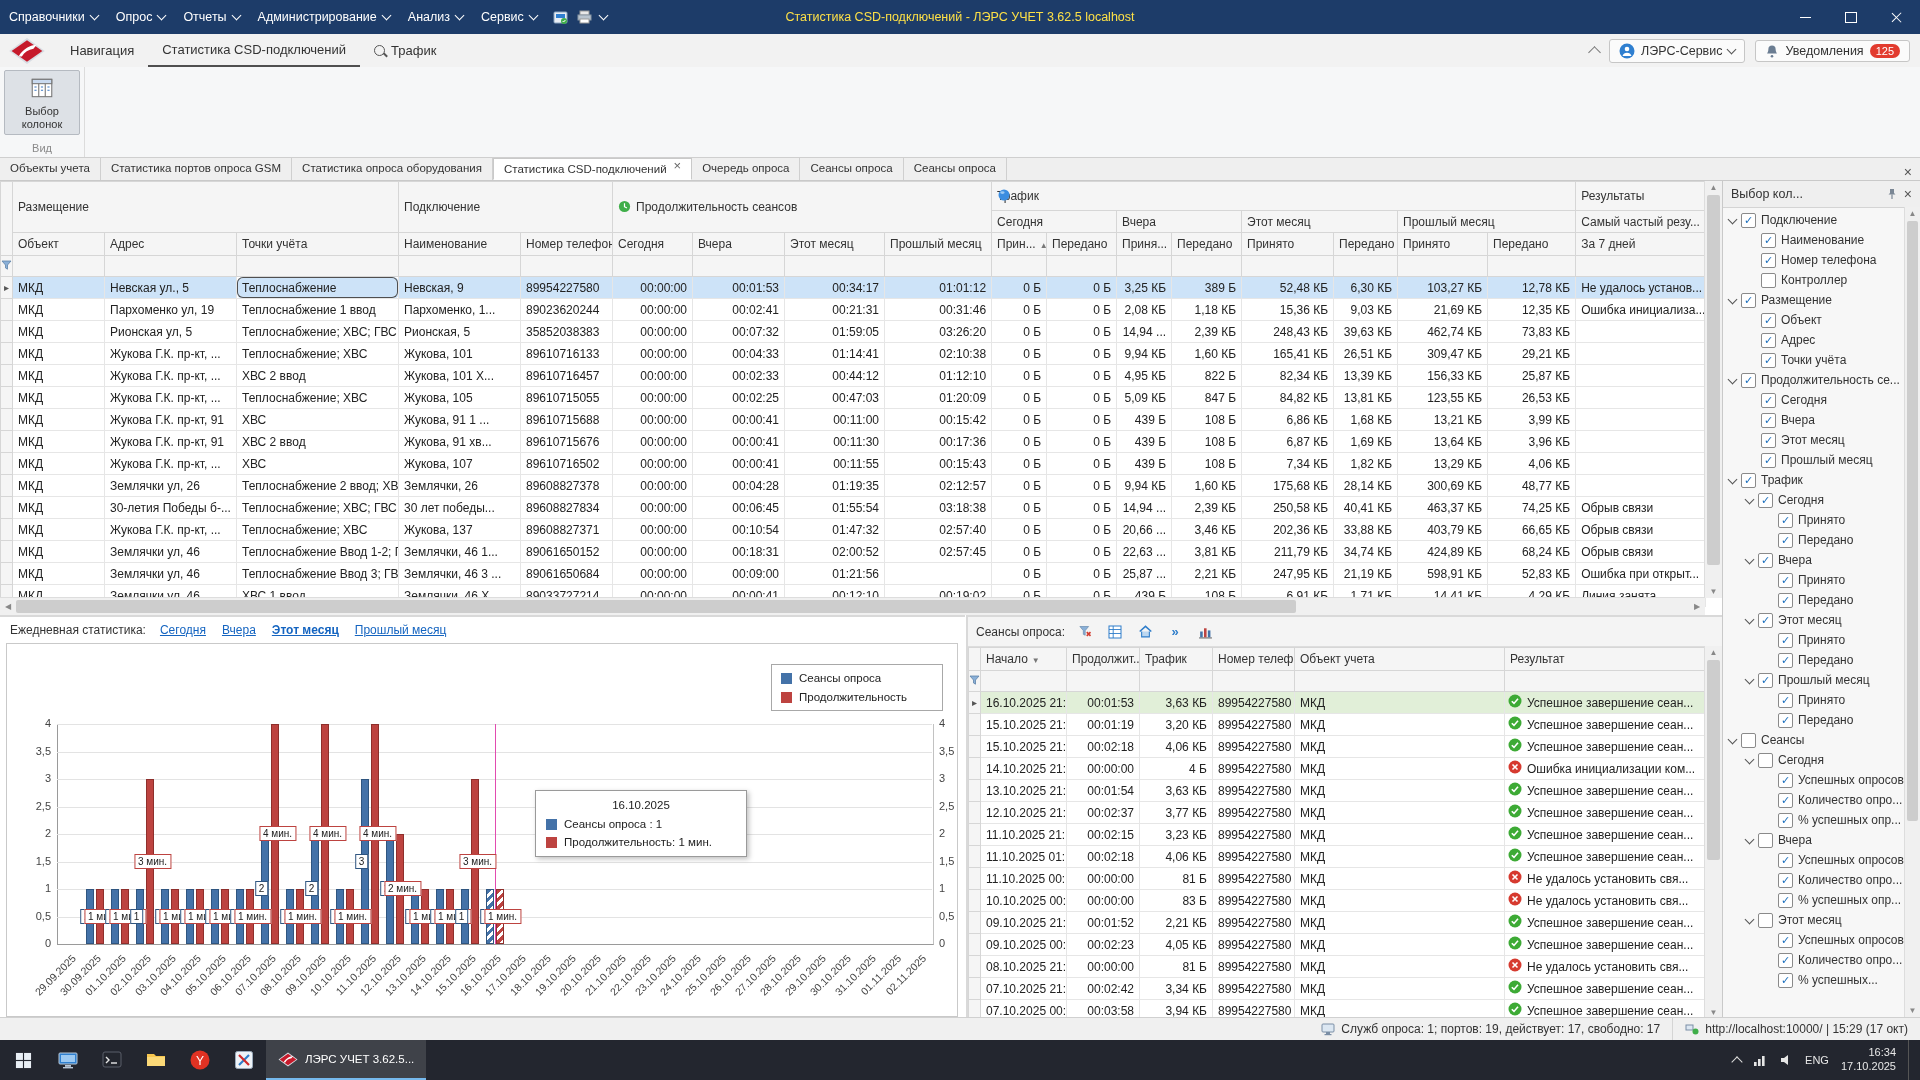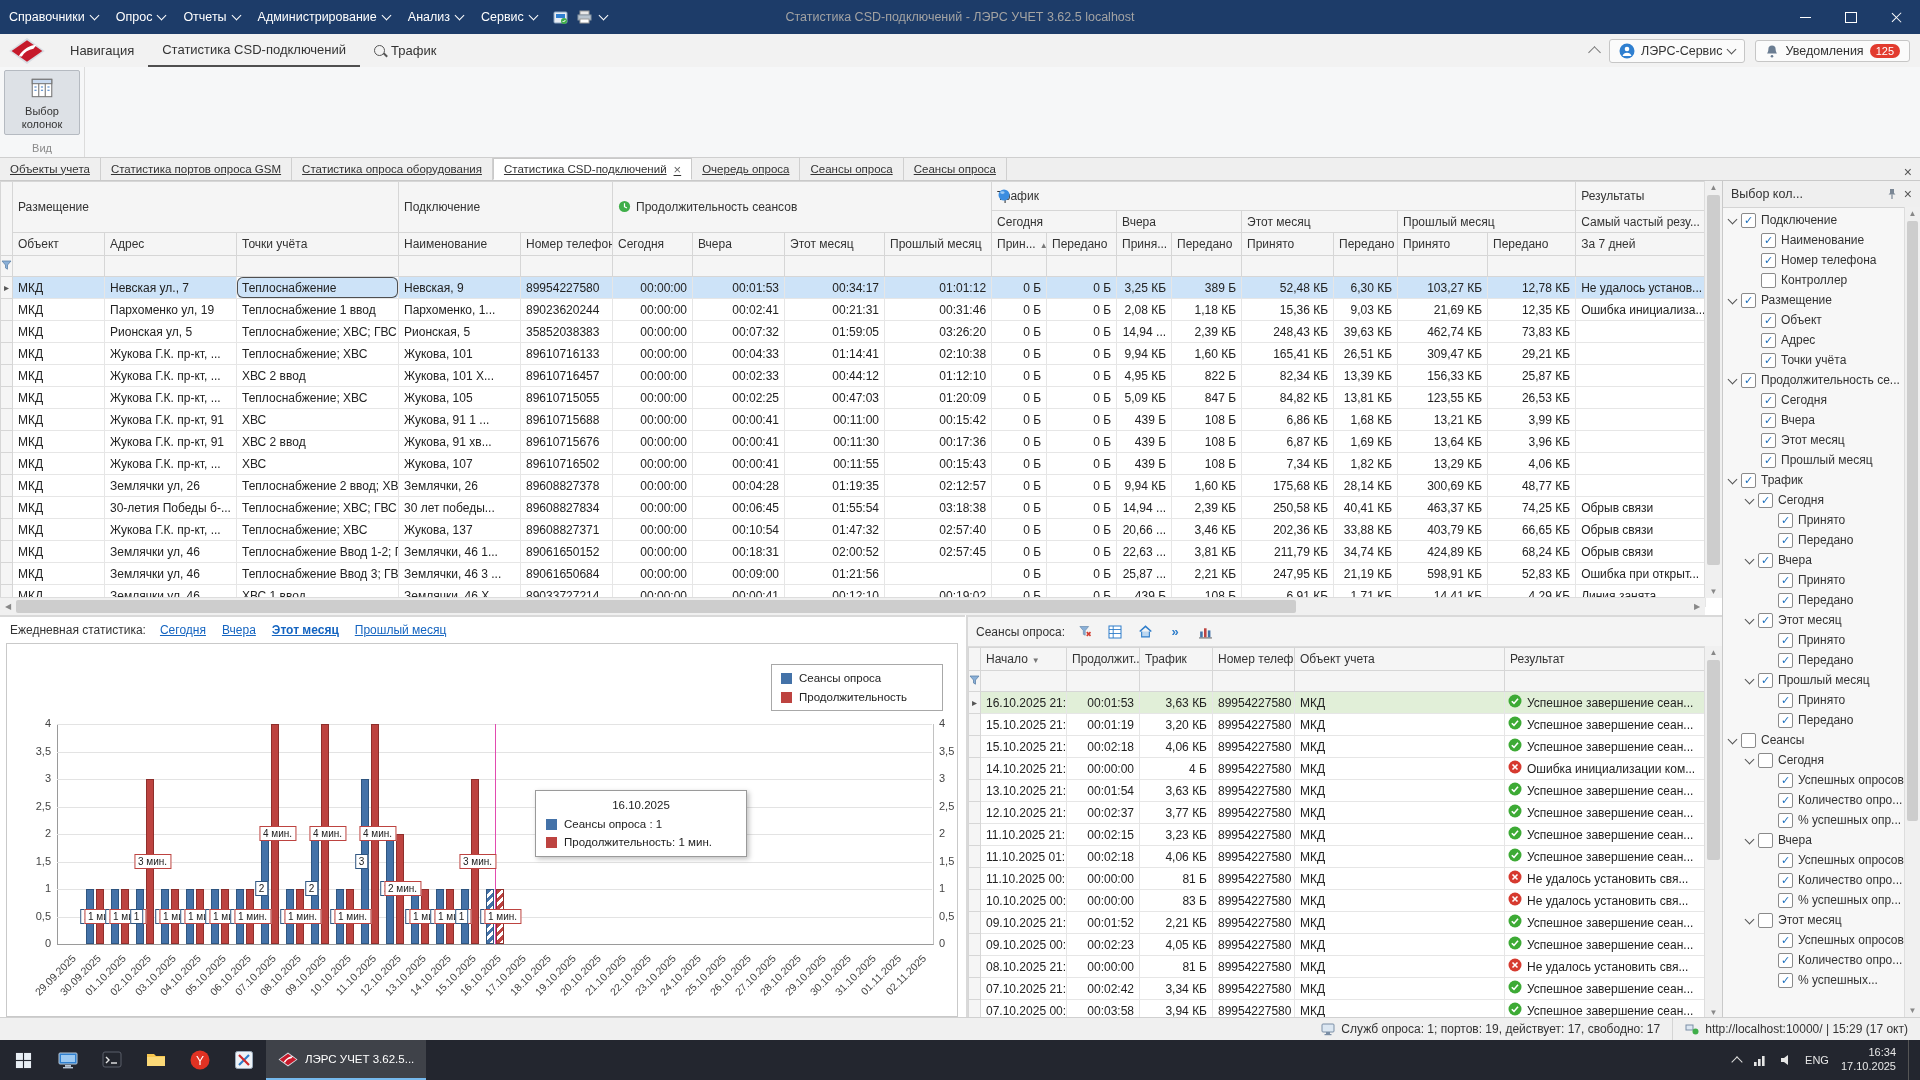--- a/index.html
+++ b/index.html
@@ -6,21 +6,21 @@
   .screen{position:relative;width:1920px;height:1080px;background:#fff;overflow:hidden;
     font-family:"Liberation Sans",sans-serif;color:#222;}
   
   .titlebar{position:absolute;top:0;left:0;width:100%;height:34px;background:#1d3c69;display:flex;align-items:center;}
   .menus{display:flex;align-items:center;z-index:2;}
   .menu-item{display:flex;align-items:center;gap:6px;color:#fff;font-size:12.5px;padding:0 9px;height:34px;cursor:default;}
   .chev{width:6px;height:6px;border-right:1.4px solid #fff;border-bottom:1.4px solid #fff;transform:rotate(45deg);margin-top:-3px;}
   .chev.dark{border-color:#555;}
   .qat{display:flex;align-items:center;gap:7px;margin-left:6px;z-index:2;}
   .qicon{width:17px;height:15px;display:flex;align-items:center;justify-content:center;}
-  .wintitle{position:absolute;left:0;width:100%;text-align:center;color:#a3a3a3;font-size:12.5px;pointer-events:none;}
+  .wintitle{position:absolute;left:0;width:100%;text-align:center;color:#fde047;font-size:12.5px;pointer-events:none;}
   .winbtns{position:absolute;right:0;top:0;display:flex;z-index:2;}
   .winbtn{width:46px;height:34px;display:flex;align-items:center;justify-content:center;}
   .mini{width:11px;height:1px;background:#fff;}
   .maxi{width:10px;height:9px;border:1px solid #fff;}
   .xwrap{position:relative;width:12px;height:12px;}
   .xwrap i{position:absolute;left:5px;top:0;width:1.4px;height:13px;background:#fff;}
   .xwrap i:first-child{transform:rotate(45deg);}.xwrap i:last-child{transform:rotate(-45deg);}
   
   .navrow{position:absolute;top:34px;left:0;width:100%;height:33px;background:#f2f2f2;border-bottom:1px solid #d8d8d8;display:flex;align-items:center;}
   .logo{margin:0 10px 0 8px;display:flex;align-items:center;}
@@ -36,21 +36,21 @@
   
   .ribbon{position:absolute;top:67px;left:0;width:100%;height:91px;background:#f6f7f8;border-bottom:1px solid #cfcfcf;display:flex;box-sizing:border-box;}
   .rgroup{display:flex;flex-direction:column;border-right:1px solid #dcdcdc;padding:3px 4px 0;}
   .rbuttons{display:flex;flex:1;align-items:flex-start;}
   .rbtn{width:70px;display:flex;flex-direction:column;align-items:center;gap:2px;font-size:11px;color:#333;text-align:center;padding:4px 2px;border:1px solid transparent;border-radius:2px;}
   .rbtn.active{background:#dde1e6;border-color:#b5bac1;}
   .rlabel{line-height:1.15;white-space:pre-line;}
   .rgroup-label{text-align:center;font-size:11px;color:#8a8a8a;padding:1px 0 3px;}
   
   .doctabs{position:absolute;top:158px;left:0;width:100%;height:23px;background:#efefef;border-bottom:1px solid #c9c9c9;display:flex;align-items:flex-end;box-sizing:border-box;font-size:11.5px;}
-  .dtab{height:22px;line-height:21px;padding:0 10px;border-right:1px solid #cfcfcf;color:#333;background:#efefef;display:flex;align-items:center;gap:7px;box-sizing:border-box;text-decoration:underline;}
+  .dtab{height:22px;line-height:21px;padding:0 10px;border-right:1px solid #cfcfcf;color:#333;background:#efefef;display:flex;gap:7px;box-sizing:border-box;}
   .dtab.active{background:#fff;border:1px solid #c9c9c9;border-bottom-color:#fff;}
   .dtclose{color:#666;font-size:13px;line-height:1;}
   .stripclose{margin-left:auto;padding:0 8px;color:#555;font-size:14px;}
   
   .gridwrap{position:absolute;top:181px;left:0;width:1722px;height:434px;background:#fff;overflow:hidden;}
   table.grid{border-collapse:collapse;table-layout:fixed;width:1705px;font-size:12px;}
   table.grid th{background:#f5f5f5;border:1px solid #d6d6d6;font-weight:normal;color:#333;padding:0 5px;white-space:nowrap;overflow:hidden;text-align:left;position:relative;}
   .hra th{height:28px;}.hrb th{height:21px;}.hrc th{height:22px;}.hrf th{height:20px;background:#fff;}
   th.g-c{text-align:center;}
   .hicon{display:inline-flex;vertical-align:-2px;margin-right:5px;}
@@ -376,21 +376,21 @@
             <th class="fcell"></th>
             <th class="fcell"></th>
             <th class="fcell"></th>
             <th class="fcell"></th>
           </tr>
         </thead>
         <tbody>
           <tr class="sel">
             <td class="gut">▸</td>
             <td>МКД</td>
-            <td>Невская ул., 7</td>
+            <td>Невская ул., 5</td>
             <td class="focus">Теплоснабжение</td>
             <td>Невская, 9</td>
             <td>89954227580</td>
             <td class="num">00:00:00</td>
             <td class="num">00:01:53</td>
             <td class="num">00:34:17</td>
             <td class="num">01:01:12</td>
             <td class="num">0 Б</td>
             <td class="num">0 Б</td>
             <td class="num">3,25 КБ</td>

